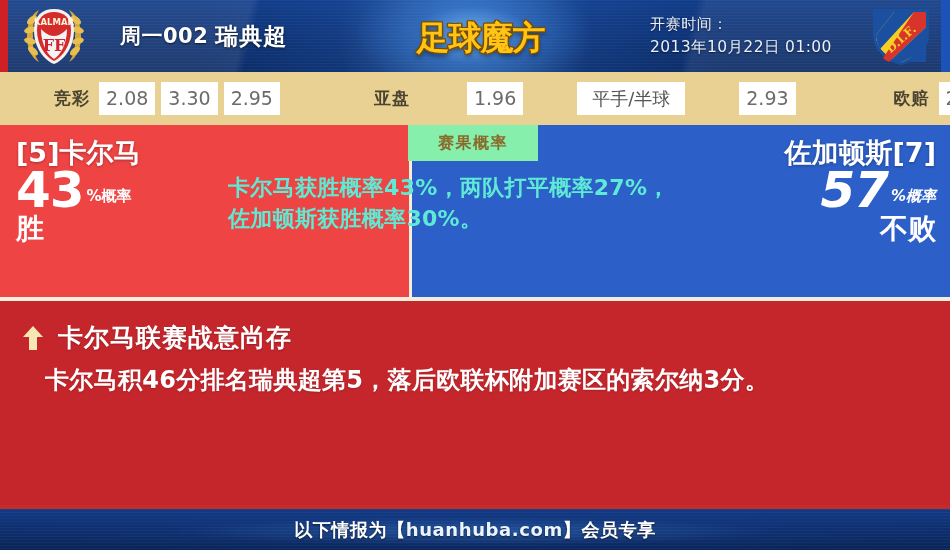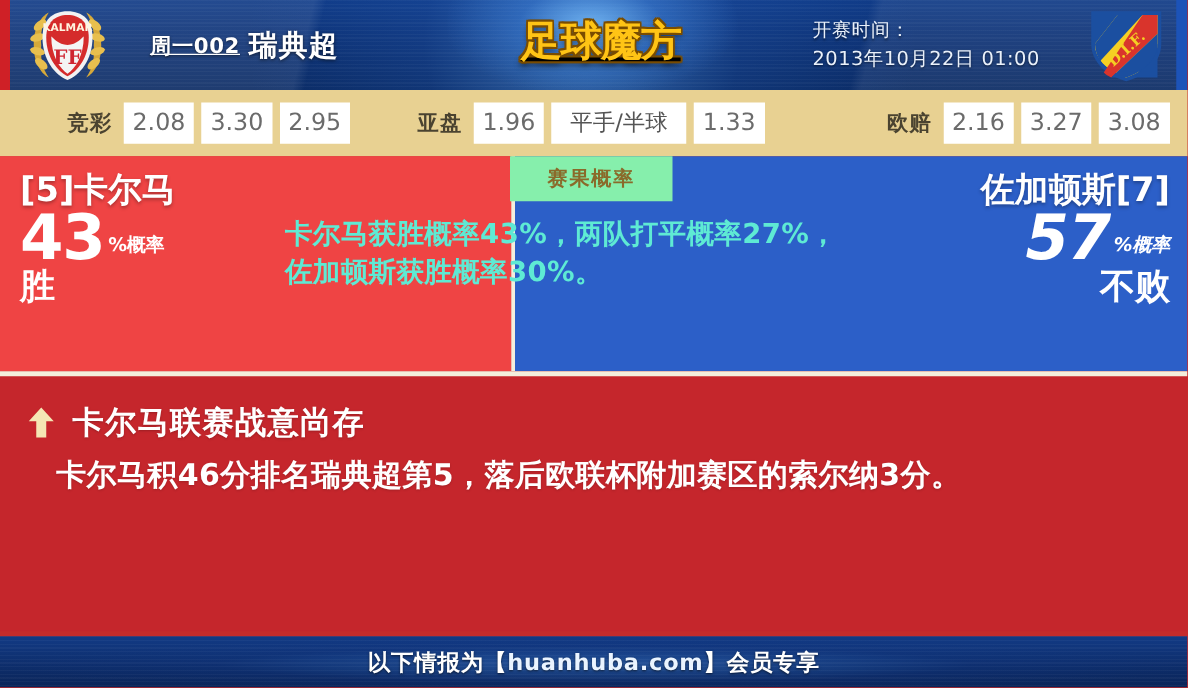--- a/index.html
+++ b/index.html
@@ -36,28 +36,28 @@
   }
 
   
   .crest-left{position:absolute;left:17px;top:5px;width:74px;height:62px;z-index:5;}
   .crest-right{position:absolute;right:16px;top:5px;width:66px;height:62px;z-index:5;}
 
   .match-title{
     position:absolute;left:120px;top:0;height:72px;display:flex;align-items:center;z-index:5;
     color:#fff;
   }
-  .mt-round{font-size:17px;font-weight:bold;letter-spacing:.5px;
-    text-shadow:0 1px 2px rgba(0,0,0,.6);text-decoration:underline;}
+  .mt-round{font-size:21px;font-weight:bold;letter-spacing:.5px;
+    text-shadow:0 1px 2px rgba(0,0,0,.6);}
   .mt-league{font-size:23px;font-weight:bold;margin-left:7px;letter-spacing:1px;
     text-shadow:0 1px 3px rgba(0,0,0,.65);}
 
   .brand{
-    position:absolute;left:398px;top:0;width:165px;height:56px;z-index:5;
-    display:flex;align-items:flex-end;justify-content:center;text-decoration:underline;
+    position:absolute;left:398px;top:16px;width:165px;height:56px;z-index:5;
+    display:flex;align-items:flex-start;justify-content:center;
   }
   .brand-glow{
     position:absolute;left:-40px;top:-26px;width:250px;height:112px;
     background:radial-gradient(ellipse at 46% 40%, rgba(125,195,255,.75) 0%, rgba(60,130,225,.33) 30%, rgba(20,60,140,0) 62%);
     pointer-events:none;
   }
   .brand-text{
     position:relative;font-size:33px;font-weight:bold;letter-spacing:-1px;
     color:#ffc415;
     text-shadow:
@@ -83,21 +83,21 @@
     font-size:17px;font-weight:bold;color:#4a4330;letter-spacing:1px;
     margin-right:9px;white-space:nowrap;
   }
   .odds-cell{
     background:#fff;color:#6b6b6b;font-weight:normal;font-size:19px;
     height:33px;line-height:33px;text-align:center;margin-right:6px;
     min-width:56px;padding:0 7px;box-sizing:border-box;white-space:nowrap;
   }
   .odds-cell.wide{min-width:108px;font-size:18px;color:#555;}
   .g1{margin-left:18px;}
-  .g2{margin-left:48px;}
+  .g2{margin-left:88px;gap:48px;}
   .g3{margin-left:92px;}
 
   
   .prob{position:absolute;left:0;top:125px;width:950px;height:172px;}
   .prob-red{
     position:absolute;left:0;top:0;width:409px;height:172px;
     background:#ef4444;
   }
   .prob-blue{
     position:absolute;left:412px;top:0;width:538px;height:172px;
@@ -258,21 +258,21 @@
       <span class="odds-label">竞彩</span>
       <span class="odds-cell">2.08</span>
       <span class="odds-cell">3.30</span>
       <span class="odds-cell">2.95</span>
     </div>
 
     <div class="odds-group g2">
       <span class="odds-label">亚盘</span>
       <span class="odds-cell">1.96</span>
       <span class="odds-cell wide">平手/半球</span>
-      <span class="odds-cell">1.33</span>
+      <span class="odds-cell">2.93</span>
     </div>
 
     <div class="odds-group g3">
       <span class="odds-label">欧赔</span>
       <span class="odds-cell">2.16</span>
       <span class="odds-cell">3.27</span>
       <span class="odds-cell">3.08</span>
     </div>
   </div>
 

